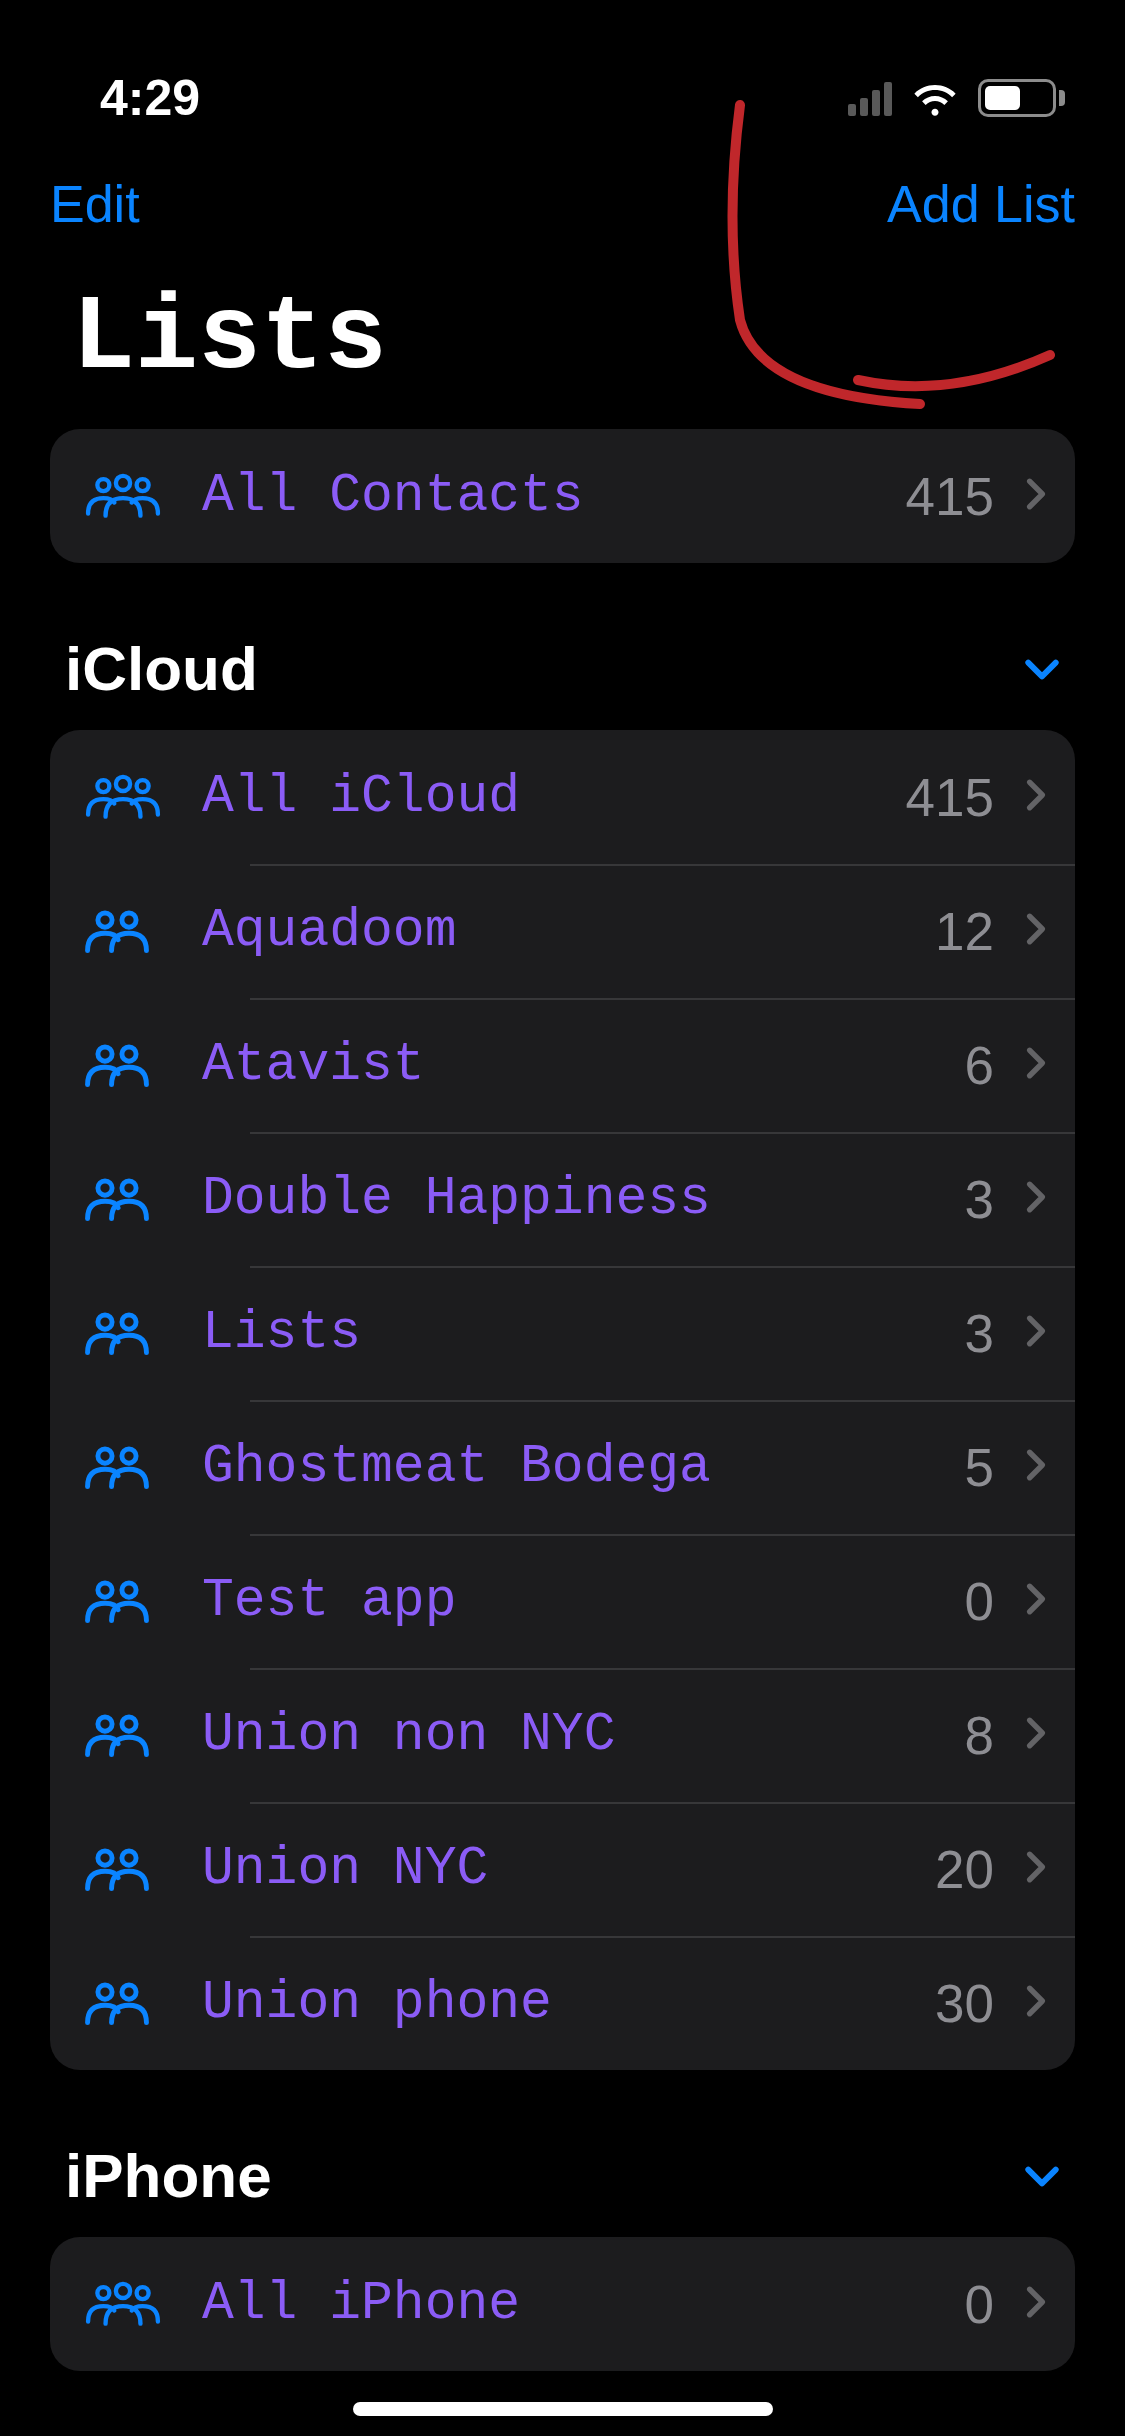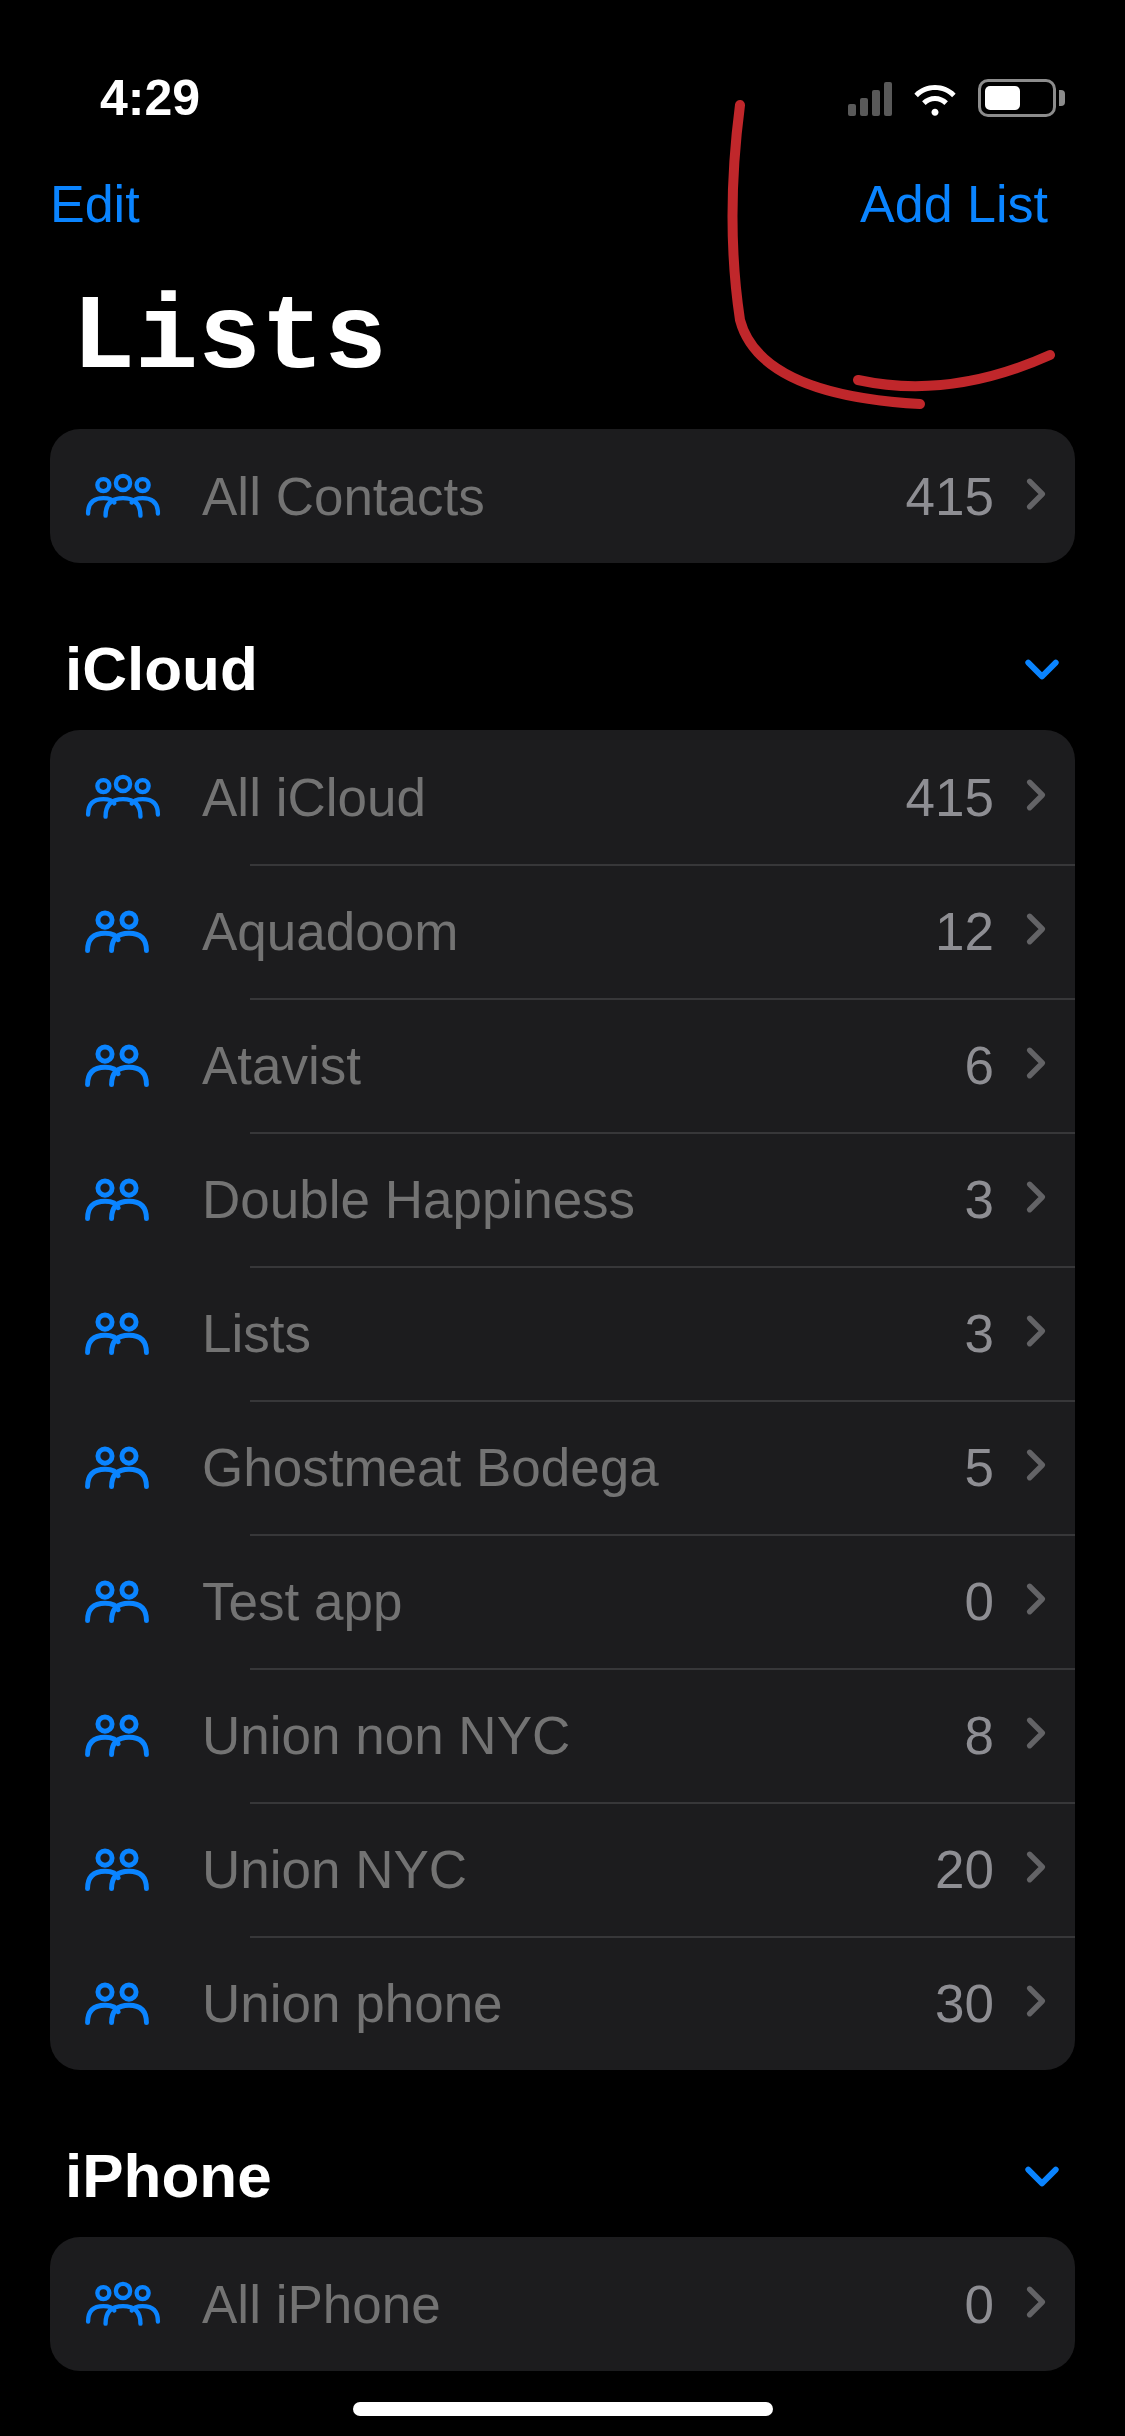--- a/index.html
+++ b/index.html
@@ -63,21 +63,21 @@
   .battery-tip {
     width: 6px; height: 16px; background: rgba(255,255,255,0.55);
     border-radius: 0 4px 4px 0; margin-left: 3px;
   }
 
   
   .nav-bar {
     display: flex;
     justify-content: space-between;
     align-items: center;
-    padding: 18px 77px 0 50px;
+    padding: 18px 50px 0 50px;
     height: 110px;
   }
   .nav-btn {
     color: #0a84ff;
     font-size: 52px;
     font-weight: 400;
   }
 
   
   .large-title {
@@ -126,22 +126,23 @@
   }
   .icon-wrap {
     width: 90px;
     display: flex;
     justify-content: flex-start;
   }
   .row-label {
     flex: 1;
     font-size: 53px;
     font-weight: 400;
-    color: #737373;
+    color: #8b5cf6;
     padding-left: 30px;
+    font-family: Liberation Mono, monospace;
   }
   .row-count {
     font-size: 53px;
     color: #8e8e93;
     margin-right: 31px;
   }
   .row-chevron { color: #636366; }
 
   
   .home-indicator {

